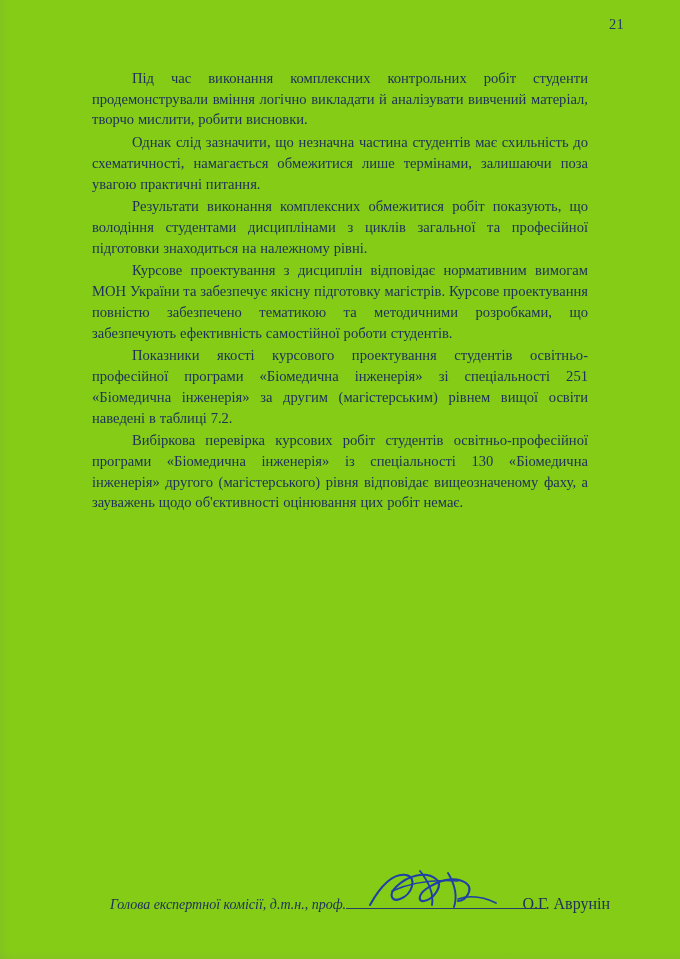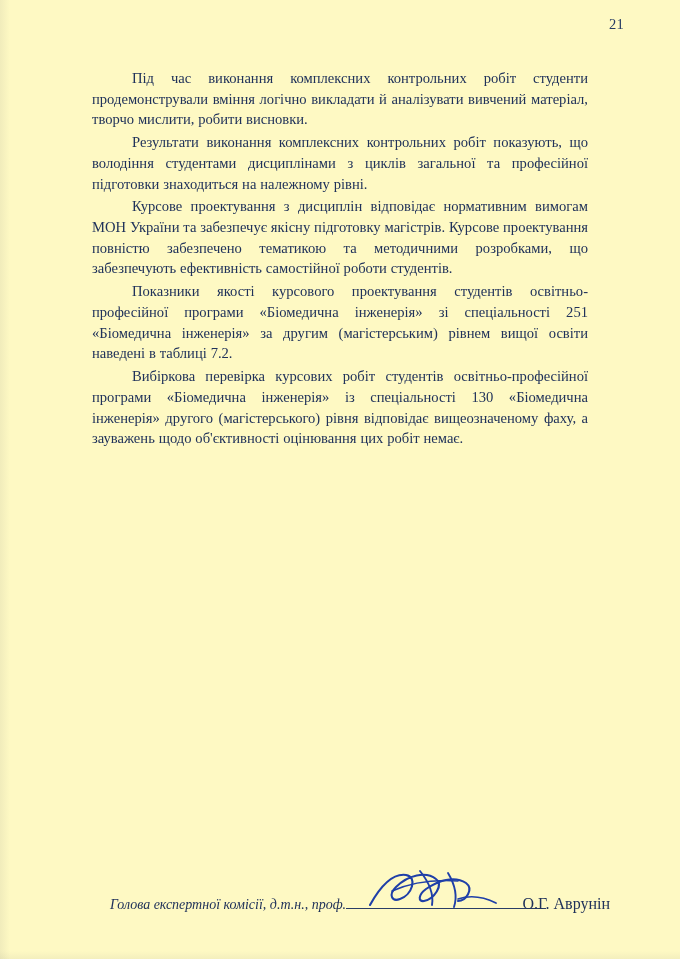--- a/index.html
+++ b/index.html
@@ -11,21 +11,21 @@
     height: 959px;
     background: #ffffff;
     font-family: "Liberation Serif", serif;
     color: #1b2a4a;
     position: relative;
     overflow: hidden;
   }
   .page {
     position: absolute;
     inset: 0;
-    background: #fef9c3;
+    background: #84cc16;
   }
   .page-number {
     position: absolute;
     top: 16px;
     right: 56px;
     font-size: 14.5px;
     color: #243a63;
     letter-spacing: 0.2px;
   }
   .content {
@@ -111,21 +111,22 @@
 </style>
 </head>
 <body>
 
 <div class="page">
 
   <div class="page-number">21</div>
 
   <div class="content">
     <p class="para gap">Під час виконання комплексних контрольних робіт студенти продемонстрували вміння логічно викладати й аналізувати вивчений матеріал, творчо мислити, робити висновки.</p>
-    <p class="para tight">Результати виконання комплексних контрольних робіт показують, що володіння студентами дисциплінами з циклів загальної та професійної підготовки знаходиться на належному рівні.</p>
+    <p class="para tight">Однак слід зазначити, що незначна частина студентів має схильність до схематичності, намагається обмежитися лише термінами, залишаючи поза увагою практичні питання.</p>
+    <p class="para tight">Результати виконання комплексних обмежитися робіт показують, що володіння студентами дисциплінами з циклів загальної та професійної підготовки знаходиться на належному рівні.</p>
     <p class="para tight">Курсове проектування з дисциплін відповідає нормативним вимогам МОН України та забезпечує якісну підготовку магістрів. Курсове проектування повністю забезпечено тематикою та методичними розробками, що забезпечують ефективність самостійної роботи студентів.</p>
     <p class="para tight">Показники якості курсового проектування студентів освітньо-професійної програми «Біомедична інженерія» зі спеціальності 251 «Біомедична інженерія» за другим (магістерським) рівнем вищої освіти наведені в таблиці 7.2.</p>
     <p class="para tight">Вибіркова перевірка курсових робіт студентів освітньо-професійної програми «Біомедична інженерія» із спеціальності 130 «Біомедична інженерія» другого (магістерського) рівня відповідає вищеозначеному фаху, а зауважень щодо об'єктивності оцінювання цих робіт немає.</p>
   </div>
 
   <div class="signature-block">
     <span class="sig-label">Голова експертної комісії, д.т.н., проф.</span>
     <span class="sig-line"></span>
     <span class="sig-mark">
       <svg width="170" height="50" viewBox="0 0 170 50" fill="none" xmlns="http://www.w3.org/2000/svg">

